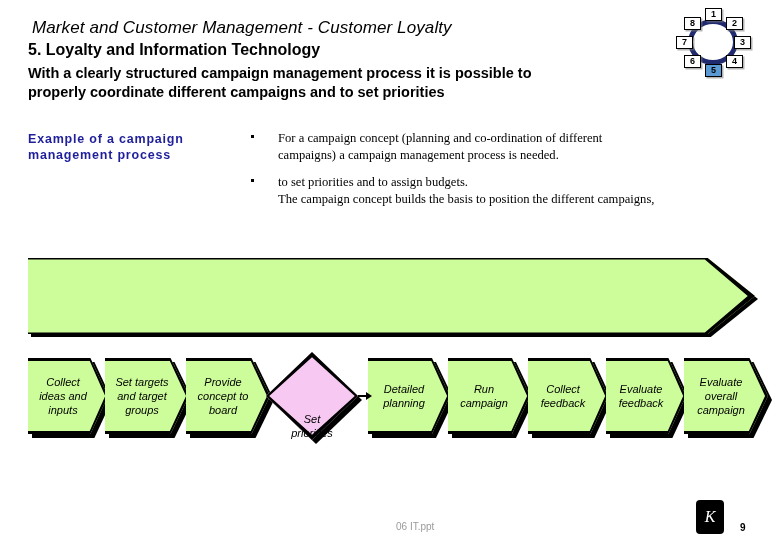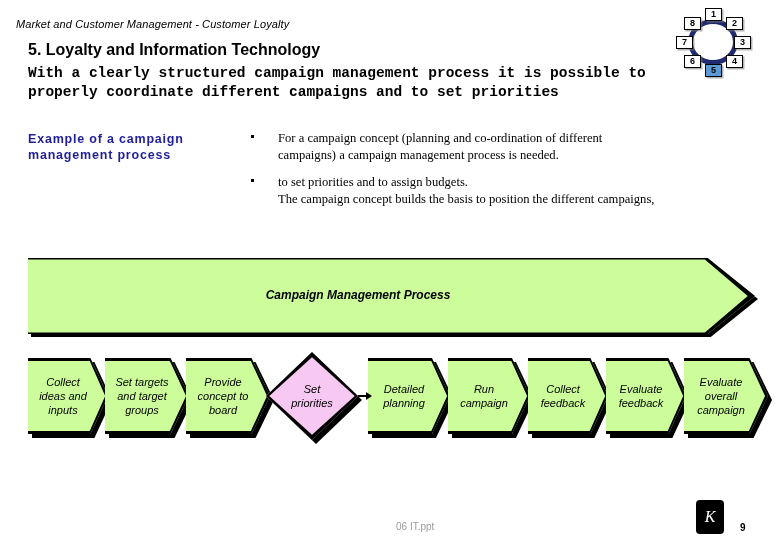--- a/index.html
+++ b/index.html
@@ -12,44 +12,43 @@
     height: 540px;
     position: relative;
     overflow: hidden;
     font-family: "Liberation Sans", sans-serif;
     color: #000000;
   }
 
   
   #slide-header-line {
     position: absolute;
-    left: 16px;
+    left: 32px;
     top: 18px;
-    font-size: 11px;
+    font-size: 17px;
     font-style: italic;
     letter-spacing: 0.1px;
     white-space: nowrap;
   }
   #slide-title {
     position: absolute;
     left: 28px;
     top: 41px;
     font-size: 16px;
     font-weight: bold;
     white-space: nowrap;
   }
   #slide-subtitle {
     position: absolute;
     left: 28px;
     top: 64px;
     width: 610px;
     font-size: 14.5px;
     font-weight: bold;
     line-height: 19px;
-    font-family: Liberation Mono, monospace;
   }
   #slide-subtitle .ln { display: block; white-space: nowrap; }
 
   
   #chapter-wheel {
     position: absolute;
     left: 674px;
     top: 8px;
     width: 80px;
     height: 70px;
@@ -246,21 +245,21 @@
   .step.diamond .ol {
     position: absolute;
     left: 0; top: 0;
     width: 100%; height: 88px;
     background: #000000;
     clip-path: polygon(
       50% 0, 100% 50%, 50% 100%, 0 50%, 3.5% 50%,
       50% 94%, 96.5% 50%, 50% 6%, 3.5% 50%, 0 50%
     );
   }
-  .step.diamond .lbl { height: 88px; padding: 0 14px; }
+  .step.diamond .lbl { height: 88px; padding: 0 14px; align-items: flex-end; }
 
   
   #step-connector {
     position: absolute;
     left: 358px;
     top: 392px;
     width: 14px;
     height: 9px;
   }
   #step-connector .line {
@@ -355,21 +354,20 @@
     <span class="bullet-mark"></span>
     <span class="txt">to set priorities and to assign budgets.</span>
     <span class="txt">The campaign concept builds the basis to position the different campaigns,</span>
   </div>
 </div>
 
 <div id="process-banner">
   <div class="banner-shadow"></div>
   <div class="banner-body"></div>
   <div class="banner-outline"></div>
-  <div id="banner-label">Campaign Management Process</div>
 </div>
 
 <div id="process-steps">
 
   <div class="step chev" style="left:28px; width:80px;">
     <div class="sh"></div>
     <div class="bd"></div>
     <div class="ol"></div>
     <div class="lbl">
       <div>

